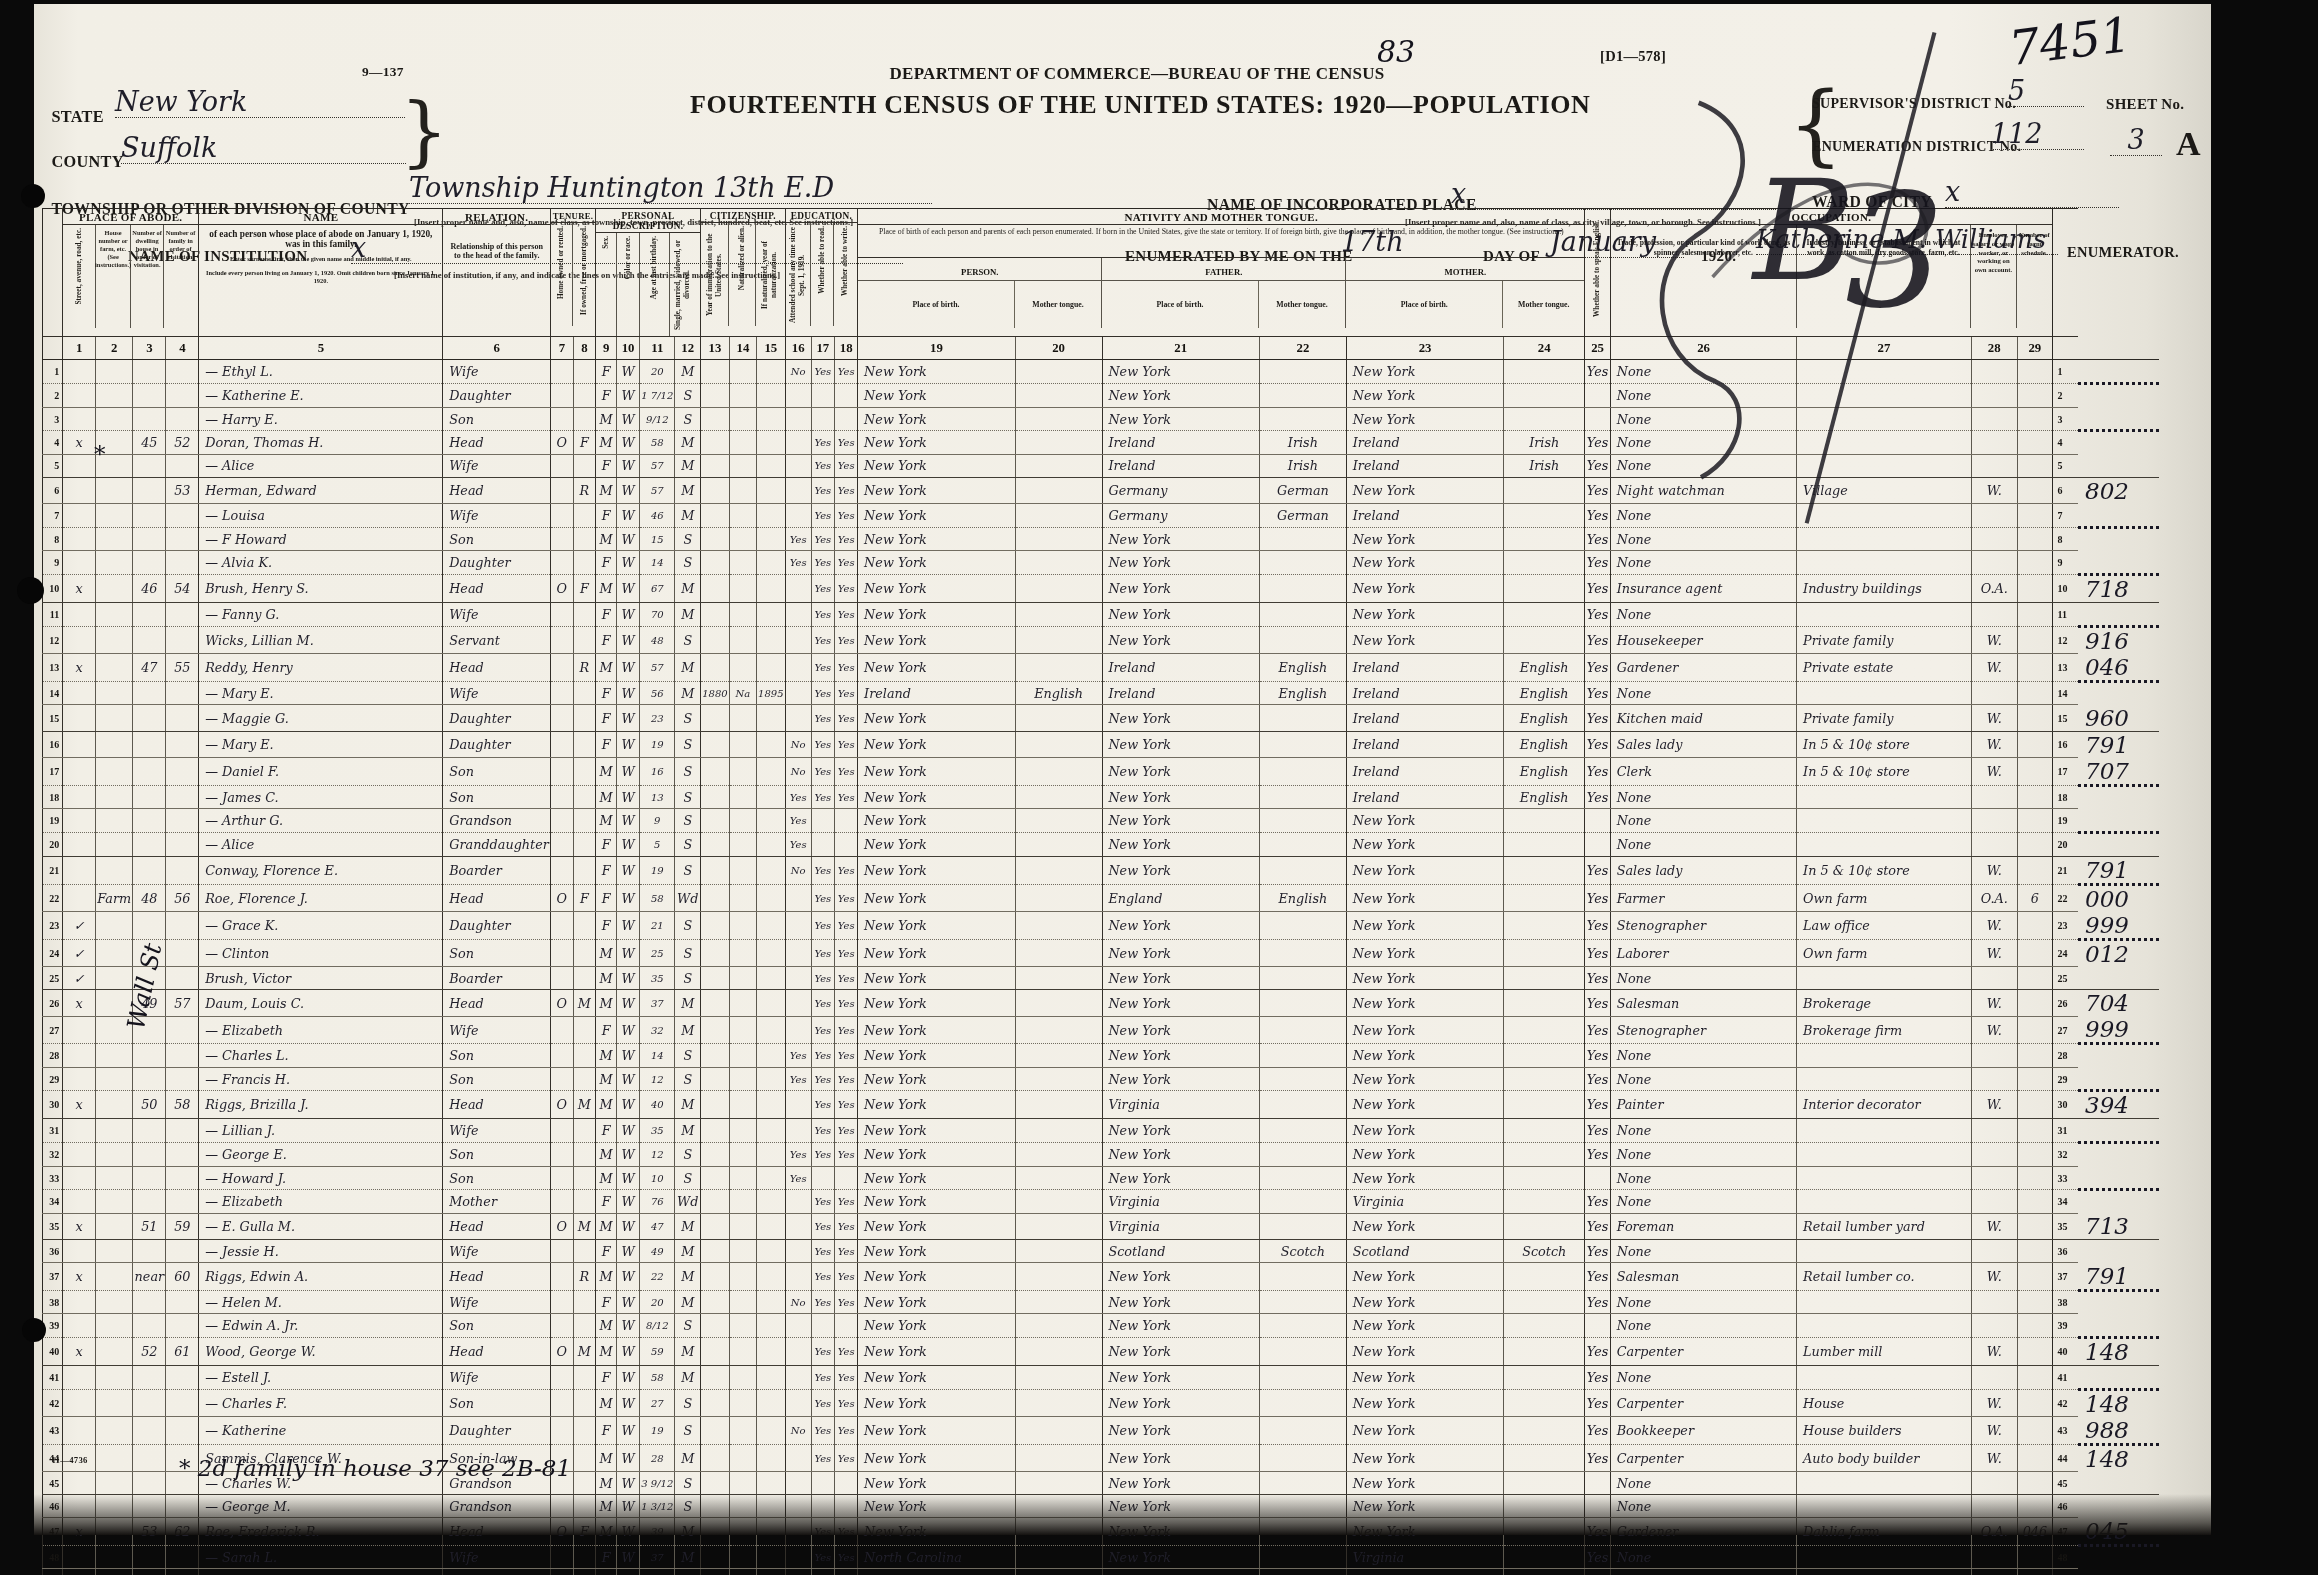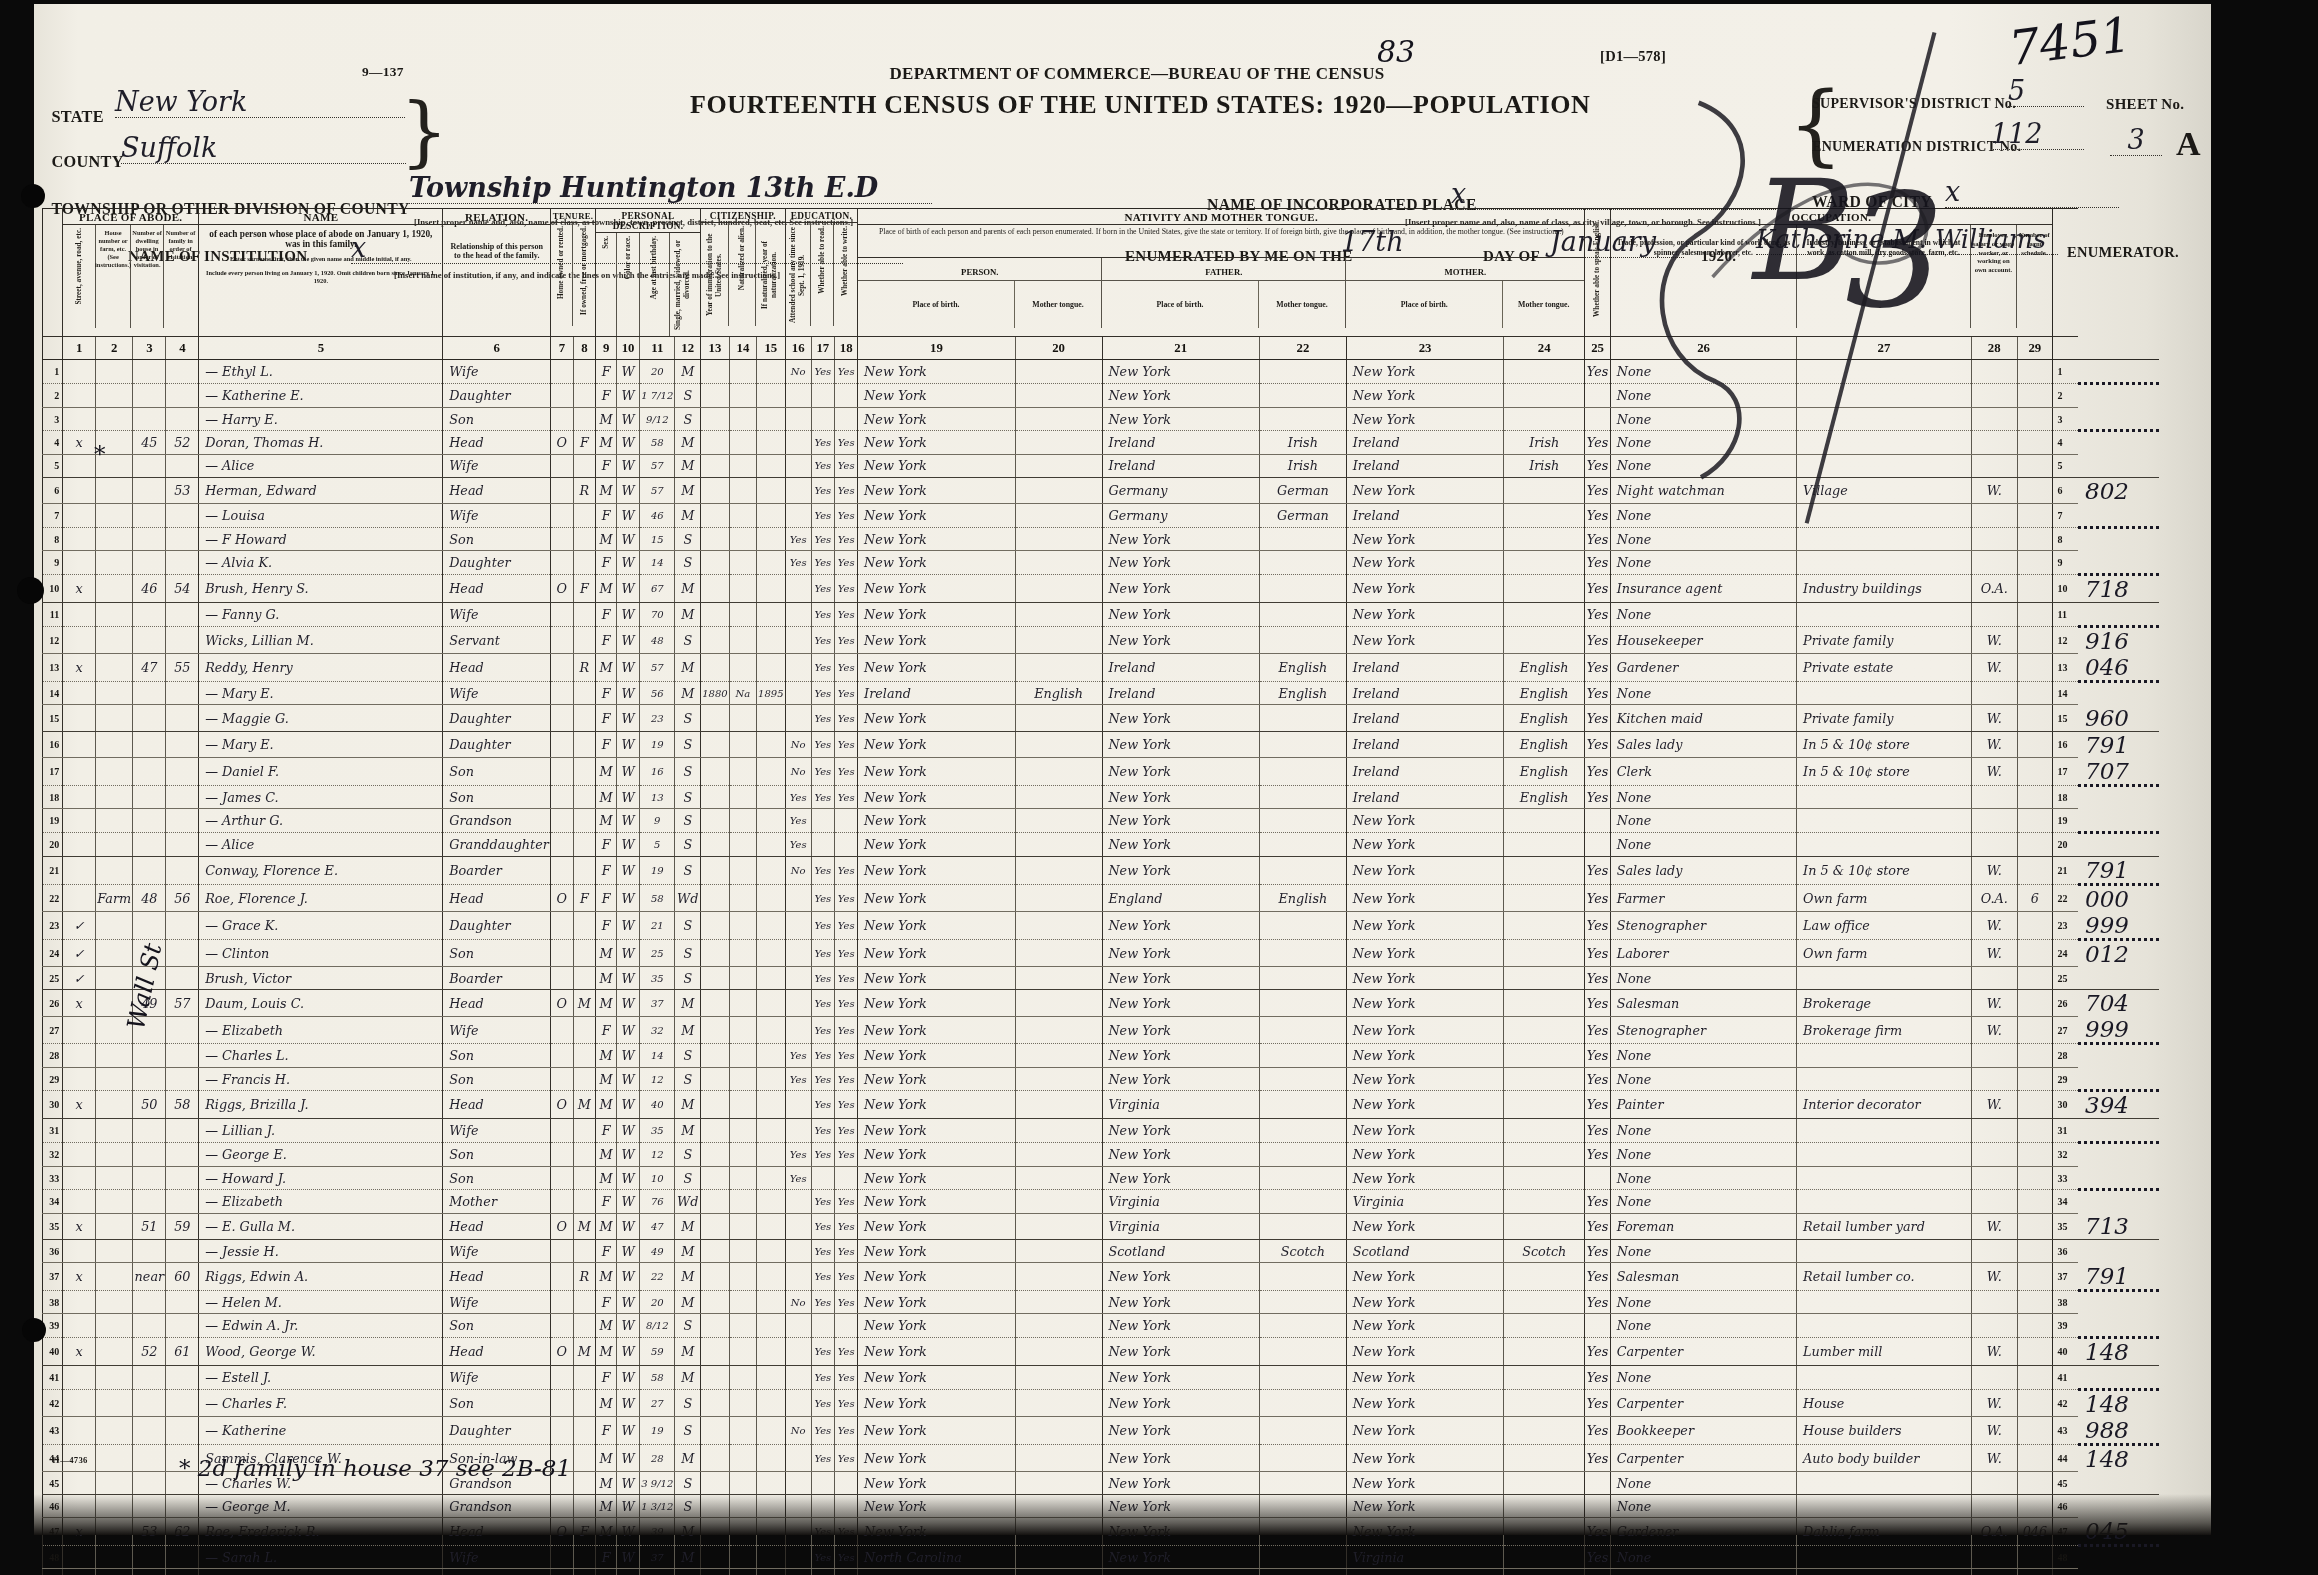--- a/index.html
+++ b/index.html
@@ -71,21 +71,21 @@
   <span class="lbl" style="left:1566px;top:44px;font-size:14.5px;">[D1—578]</span>
   <span class="anno" style="left:1975px;top:9.3px;font-size:48px;transform:rotate(-7deg);">7451</span>
 
   <span class="lbl" style="left:17.4px;top:103px;font-size:16.3px;">STATE</span>
   <span class="hwv uline" style="left:81px;top:82px;width:290px;">New York</span>
   <span class="lbl" style="left:17.4px;top:148px;font-size:16.3px;">COUNTY</span>
   <span class="hwv uline" style="left:87px;top:128px;width:285px;">Suffolk</span>
   <span class="brace" style="left:366px;top:82px;">}</span>
 
   <span class="lbl" style="left:17.4px;top:196px;font-size:15.7px;">TOWNSHIP OR OTHER DIVISION OF COUNTY</span>
-  <span class="hwv uline" style="left:375px;top:168px;width:523px;font-weight:bold;">Township Huntington 13th E.D</span>
+  <span class="hwv uline" style="left:375px;top:168px;width:523px;">Township Huntington 13th E.D</span>
   <span class="note" style="left:380px;top:213px;">[Insert proper name and, also, name of class, as township, town, precinct, district, hundred, beat, etc.   See instructions.]</span>
 
   <span class="lbl" style="left:1173px;top:192px;font-size:15.7px;">NAME OF INCORPORATED PLACE</span>
   <span class="hwv uline" style="left:1417px;top:174px;width:325px;">x</span>
   <span class="note" style="left:1371px;top:213px;">[Insert proper name and, also, name of class, as city, village, town, or borough.   See instructions.]</span>
 
   <span class="lbl" style="left:1778px;top:189px;font-size:15.7px;">WARD OF CITY</span>
   <span class="hwv uline" style="left:1911px;top:172px;width:174px;">x</span>
 
   <span class="lbl" style="left:94px;top:244px;font-size:15px;">NAME OF INSTITUTION</span>

